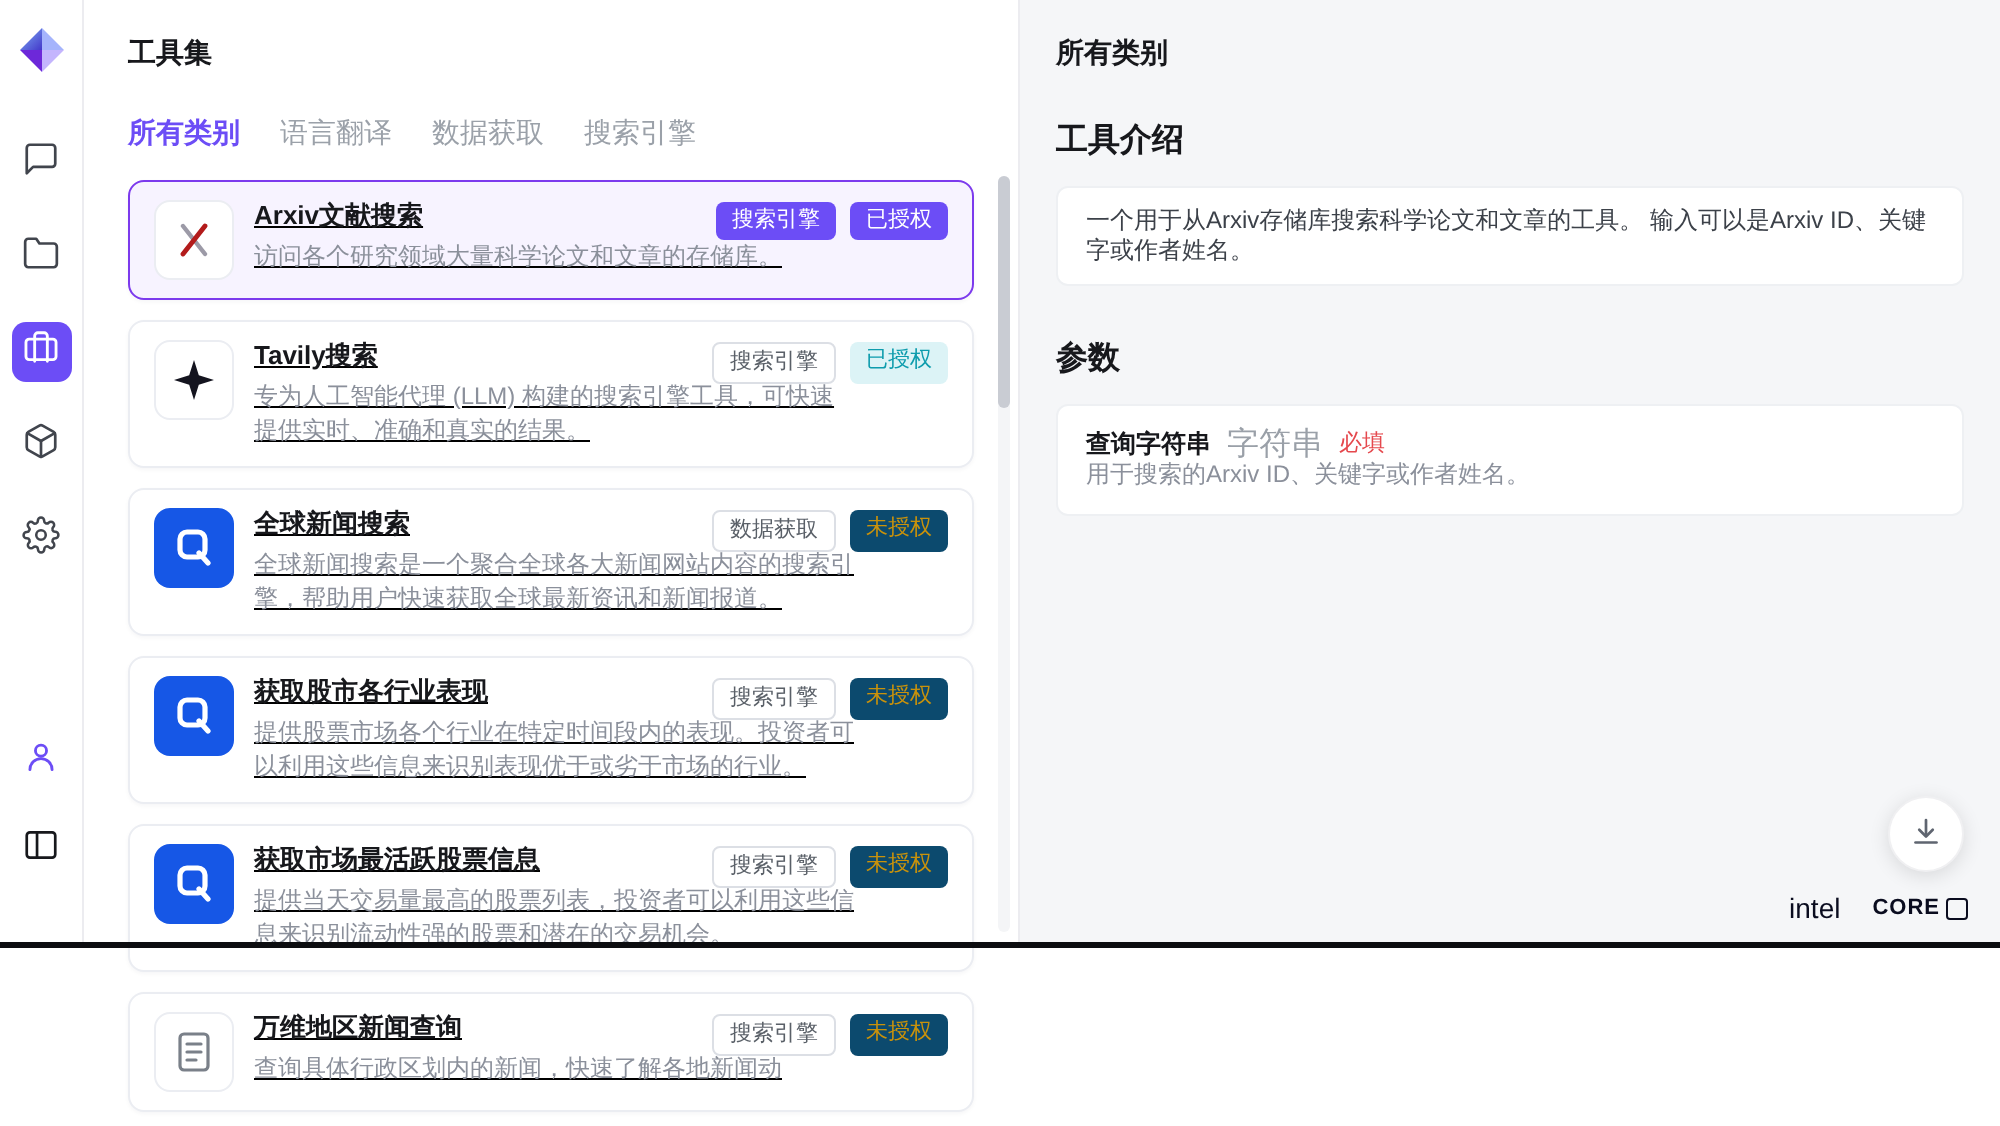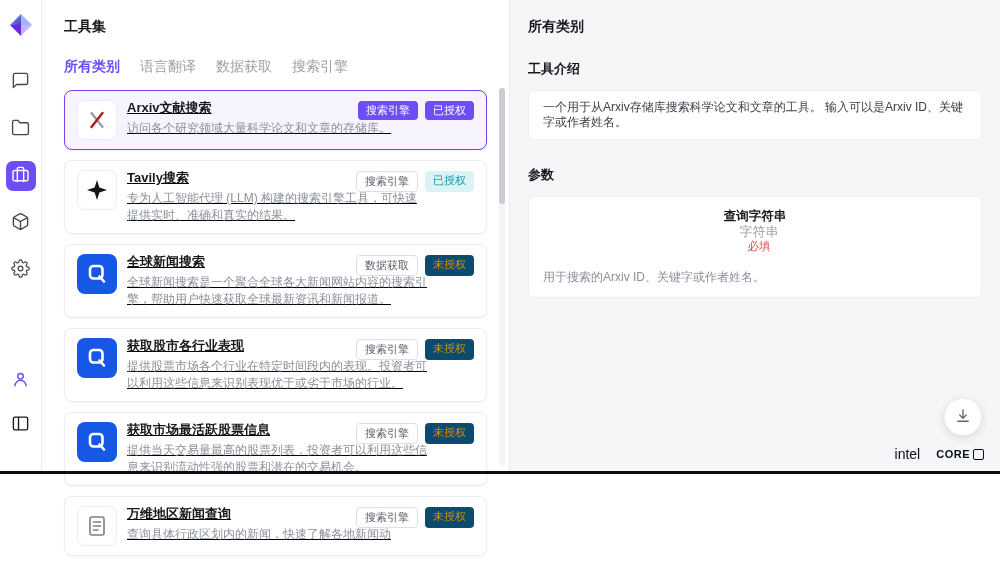--- a/index.html
+++ b/index.html
@@ -38,26 +38,26 @@
   .badge.outline { background:#fff; border:1px solid #dcdfe5; color:#5a6068; }
   .badge.teal { background:#DCF3F6; color:#0E9CAD; }
   .badge.warn { background:#0c4a6e; color:#C9920B; }
 
   .vscroll { position:absolute; top:88px; bottom:8px; right:4px; width:6px; border-radius:3px; background:#f4f5f7; }
   .vscroll-thumb { width:6px; height:116px; border-radius:3px; background:#c9ccd3; }
 
   
   .detail-panel { flex:1; background:#F5F6F8; padding:14px 18px; position:relative; }
   .detail-title { font-size:14px; font-weight:bold; color:#17181c; margin:4px 0 24px; }
-  .section-title { font-size:13px; font-weight:bold; color:#17181c; margin-bottom:12px; }
+  .section-title { font-size:16px; font-weight:bold; color:#17181c; margin-bottom:12px; }
   .white-card { background:#fff; border:1px solid #eef0f3; border-radius:6px; padding:9px 14px; font-size:12px; line-height:15px; color:#3c4149; margin-bottom:26px; }
   .param-card { padding:12px 14px; }
-  .param-head { display:flex; align-items:center; margin-bottom:16px;flex-direction:column; }
+  .param-head { display:flex; align-items:flex-end; margin-bottom:0; }
   .param-name { font-size:12.5px; font-weight:bold; color:#17181c; }
-  .param-type { font-size:13px; color:#9aa0a8; margin-left:8px; }
+  .param-type { font-size:16px; color:#9aa0a8; margin-left:8px; }
   .param-required { font-size:11.5px; color:#E5484D; margin-left:8px; }
   .param-desc { font-size:12px; color:#8b909b; line-height:15px; }
 
   .fab { position:absolute; right:18px; bottom:38px; width:38px; height:38px; border-radius:50%; background:#fff; border:1px solid #f0f0f2; box-shadow:0 2px 10px rgba(0,0,0,.12); display:flex; align-items:center; justify-content:center; cursor:pointer; }
   .fab svg { width:18px; height:18px; }
 
   .intel-mark { position:absolute; right:16px; bottom:12px; display:flex; align-items:center; color:#0a0c1f; }
   .intel-i { font-size:14px; }
   .intel-core { font-size:11px; font-weight:bold; letter-spacing:.5px; margin-left:16px; }
   .intel-box { width:11px; height:11px; border:1.5px solid #0a0c1f; border-radius:2px; margin-left:3px; align-self:center; }

